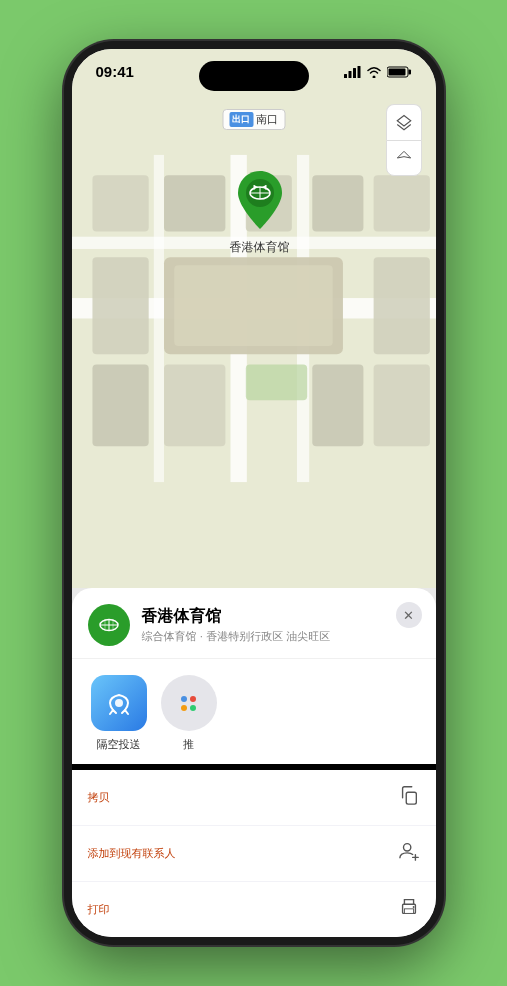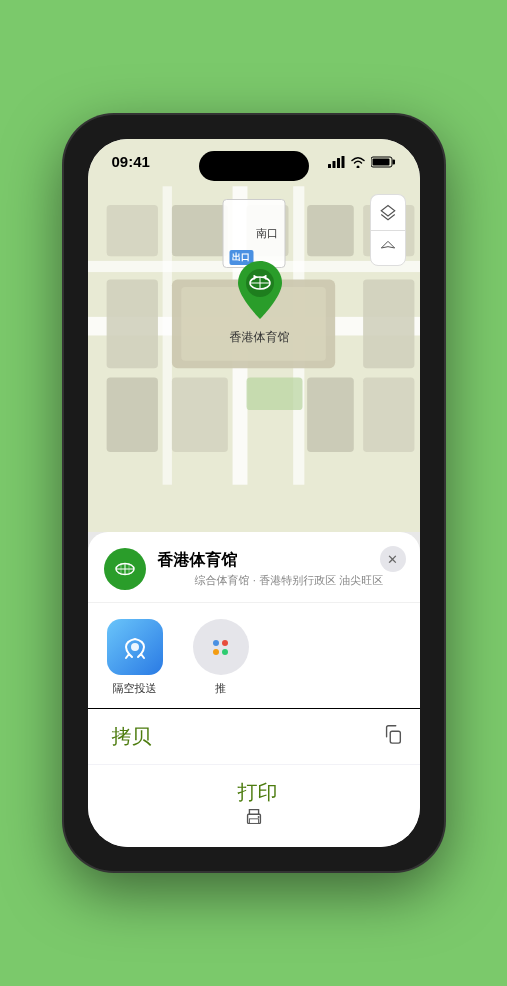--- a/index.html
+++ b/index.html
@@ -6,24 +6,24 @@
     body {
       background: #7bc96b;
       display: flex;
       justify-content: center;
       align-items: center;
       min-height: 100vh;
       font-family: -apple-system, 'PingFang SC', 'Helvetica Neue', sans-serif;
     }
     .phone-frame {
       width: 380px;
-      height: 756px;
+      height: 904px;
       background: #1a1a1a;
       border-radius: 50px;
-      padding: 24px;
+      padding: 8px;
       box-shadow: 0 0 0 2px #333, 0 20px 60px rgba(0,0,0,0.5);
       position: relative;
     }
     .phone-screen {
       width: 100%;
       height: 100%;
       background: #e8e8e8;
       border-radius: 40px;
       overflow: hidden;
       position: relative;
@@ -134,21 +134,20 @@
       align-items: center;
       gap: 3px;
     }
     .map-label-badge {
       background: #4a90e2;
       color: white;
       font-size: 9px;
       padding: 1px 3px;
       border-radius: 2px;
       font-weight: bold;
-      margin-top: 48px;
     }
     
     .bottom-sheet {
       background: white;
       border-radius: 20px 20px 0 0;
       padding: 0;
       position: relative;
       z-index: 20;
       flex-shrink: 0;
     }
@@ -178,44 +177,43 @@
     }
     .venue-name {
       font-size: 16px;
       font-weight: 700;
       color: #000;
     }
     .venue-desc {
       font-size: 11px;
       color: #888;
       margin-top: 2px;
-      margin-left: 37px;
     }
     .close-btn {
       position: absolute;
       right: 14px;
       top: 14px;
       width: 26px;
       height: 26px;
       background: #e5e5ea;
       border-radius: 50%;
       display: flex;
       align-items: center;
       justify-content: center;
       cursor: pointer;
       font-size: 13px;
       color: #666;
     }
     
     .share-row {
       display: flex;
-      gap: 16px;
+      gap: 0;
       padding: 16px 12px 12px;
       overflow-x: auto;
-      border-bottom: 1px solid #000000;
+      border-bottom: 6px solid #000000;
     }
     .share-item {
       display: flex;
       flex-direction: column;
       align-items: center;
       min-width: 70px;
       cursor: pointer;
     }
     .share-icon {
       width: 56px;
@@ -283,26 +281,24 @@
     .action-item {
       display: flex;
       align-items: center;
       justify-content: space-between;
       padding: 14px 16px;
       border-bottom: 1px solid #f2f2f7;
       cursor: pointer;
     }
     .action-item:last-child {
       border-bottom: none;
-      flex-direction: column;
     }
     .action-label {
-      font-size: 20px;
-      color: #4d7c0f;
-      margin-left: 8px;
+      font-size: 11px;
+      color: #c2410c;
     }
     .action-icon {
       color: #666;
       font-size: 20px;
     }
     
     .home-indicator {
       position: absolute;
       bottom: 8px;
       left: 50%;
@@ -482,20 +478,31 @@
           <span class="action-label">拷贝</span>
           <span class="action-icon">
             <svg width="22" height="22" viewBox="0 0 24 24" fill="none">
               <rect x="9" y="9" width="11" height="13" rx="2" stroke="#555" stroke-width="1.5"></rect>
               <path d="M5 15 L5 5 Q5 3 7 3 L15 3" stroke="#555" stroke-width="1.5" fill="none" stroke-linecap="round"></path>
             </svg>
           </span>
         </div>
 
 
+        <div class="action-item">
+          <span class="action-label">添加到现有联系人</span>
+          <span class="action-icon">
+            <svg width="22" height="22" viewBox="0 0 24 24" fill="none">
+              <circle cx="10" cy="8" r="4" stroke="#555" stroke-width="1.5"></circle>
+              <path d="M2 20 Q2 14 10 14 Q14 14 16.5 16" stroke="#555" stroke-width="1.5" fill="none"></path>
+              <line x1="19" y1="16" x2="19" y2="22" stroke="#555" stroke-width="1.5" stroke-linecap="round"></line>
+              <line x1="16" y1="19" x2="22" y2="19" stroke="#555" stroke-width="1.5" stroke-linecap="round"></line>
+            </svg>
+          </span>
+        </div>
 
 
         <div class="action-item">
           <span class="action-label">打印</span>
           <span class="action-icon">
             <svg width="22" height="22" viewBox="0 0 24 24" fill="none">
               <rect x="5" y="9" width="14" height="10" rx="1" stroke="#555" stroke-width="1.5"></rect>
               <path d="M7 9 L7 4 L17 4 L17 9" stroke="#555" stroke-width="1.5" fill="none"></path>
               <rect x="7" y="14" width="10" height="5" fill="white" stroke="#555" stroke-width="1"></rect>
               <circle cx="17" cy="12" r="1" fill="#555"></circle>

